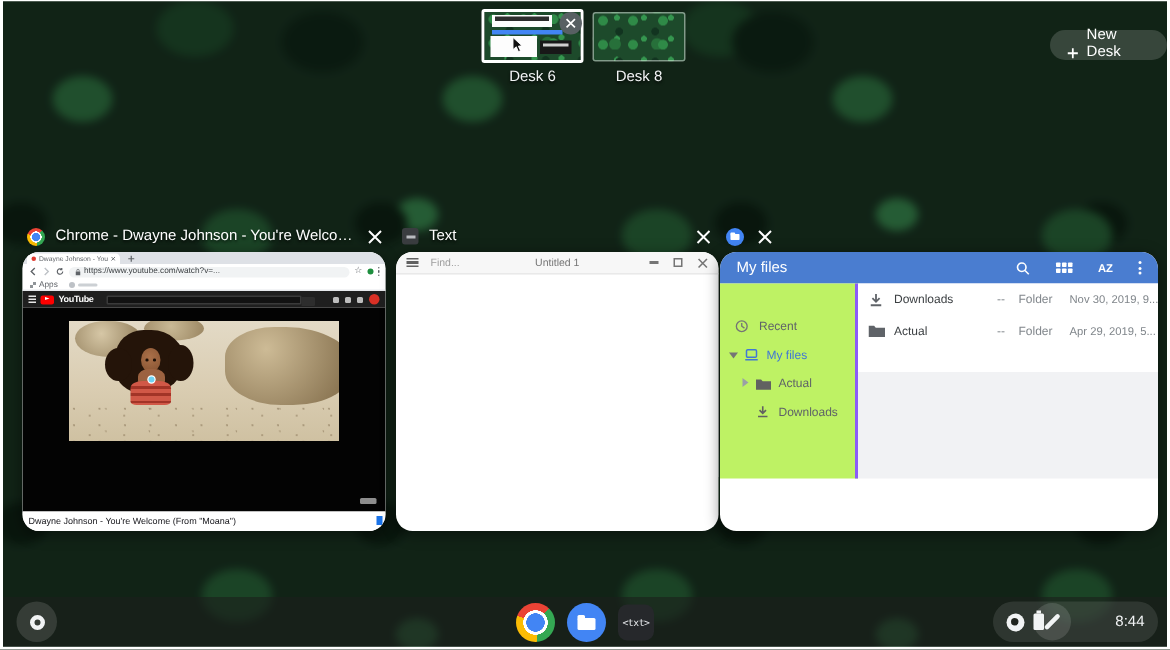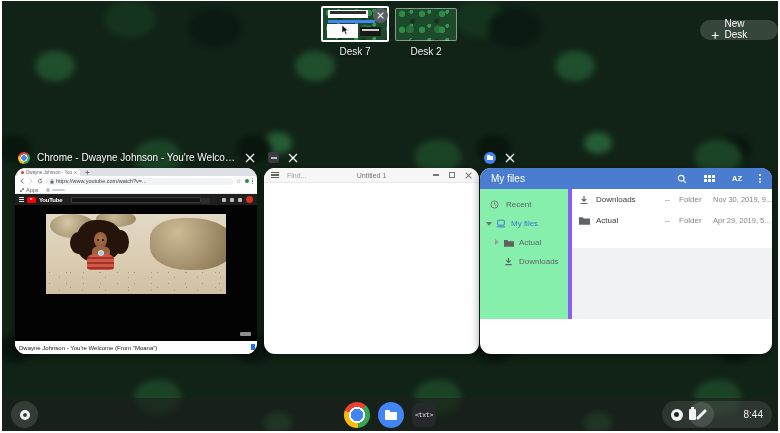--- a/index.html
+++ b/index.html
@@ -178,21 +178,21 @@
   
   #win-files { left:478px; width:292px; }
   .f-bar { height:21px; background:#4a7dd0; display:flex; align-items:center; padding:0 11px; gap:17px; }
   .f-bar-title { font-size:10px; color:#fff; flex:1; }
   .f-grid-icon { display:grid; grid-template-columns:repeat(3,3px); gap:1px; }
   .f-grid-icon i { width:3px; height:3px; background:#fff; display:block; border-radius:.5px; }
   .f-sort { font-size:7.5px; font-weight:bold; color:#fff; display:flex; align-items:center; gap:1px; }
   .f-kebab { display:flex; flex-direction:column; gap:1.5px; }
   .f-kebab i { width:2px; height:2px; border-radius:50%; background:#fff; display:block; }
   .f-body { display:flex; height:130px; }
-  .f-side { width:92px; border-right:4px solid #8b5cf6; padding-top:6px; background:#86efac; }
+  .f-side { width:92px; border-right:2px solid #8b5cf6; padding-top:19px; background:#bef264; }
   .f-item { height:19px; display:flex; align-items:center; font-size:8px; color:#5f6368; position:relative; }
   .f-item .lbl { white-space:nowrap; }
   .chev { width:0; height:0; position:absolute; }
   .chev-down { border-left:3px solid transparent; border-right:3px solid transparent;
     border-top:4px solid #757575; left:6px; top:8px; }
   .chev-right { border-top:3px solid transparent; border-bottom:3px solid transparent;
     border-left:4px solid #9aa0a6; left:15px; top:6px; }
   .f-ic { position:absolute; display:flex; align-items:center; justify-content:center; }
   .blue { color:#4177d4 !important; }
   .f-main { flex:1; position:relative; background:#fff; }
@@ -264,22 +264,22 @@
         <polygon points="0,0 0,8 2.2,6.2 3.6,9.4 5,8.8 3.6,5.8 6,5.5" fill="#111" stroke="#fff" stroke-width="0.6"></polygon>
       </svg>
     </div>
   </div>
   <div class="desk-close">
     <svg width="7" height="7" viewBox="0 0 10 10">
         <path d="M1 1 L9 9 M9 1 L1 9" stroke="#fff" stroke-width="1.6"></path>
       </svg>
   </div>
   <div class="desk-thumb camo-small" id="desk2"></div>
-  <div class="desk-label" id="desk1-label">Desk 7</div>
-  <div class="desk-label" id="desk2-label">Desk 2</div>
+  <div class="desk-label" id="desk1-label">Desk 6</div>
+  <div class="desk-label" id="desk2-label">Desk 8</div>
 
   <div id="new-desk">
     <svg width="9" height="9" viewBox="0 0 10 10">
         <path d="M5 1v8M1 5h8" stroke="#fff" stroke-width="1.4"></path>
       </svg>
     <span>New Desk</span>
   </div>
 
   <div class="preview-header" id="hdr-chrome">
     <div class="chrome-ball"></div>
@@ -377,20 +377,21 @@
     <div class="c-caption">
       <span class="c-caption-text">Dwayne Johnson - You're Welcome (From "Moana")</span>
       <span class="c-caption-blue"></span>
     </div>
   </div>
 
   <div class="preview-header" id="hdr-text">
     <div class="text-fav">
         <i></i>
       </div>
+    <div class="ph-label">Text</div>
     <div class="ph-close">
       <svg width="10" height="10" viewBox="0 0 10 10">
           <path d="M1 1 L9 9 M9 1 L1 9" stroke="#fff" stroke-width="1.3"></path>
         </svg>
     </div>
   </div>
 
   <div class="win" id="win-text">
     <div class="t-bar">
       <span class="t-burger">

